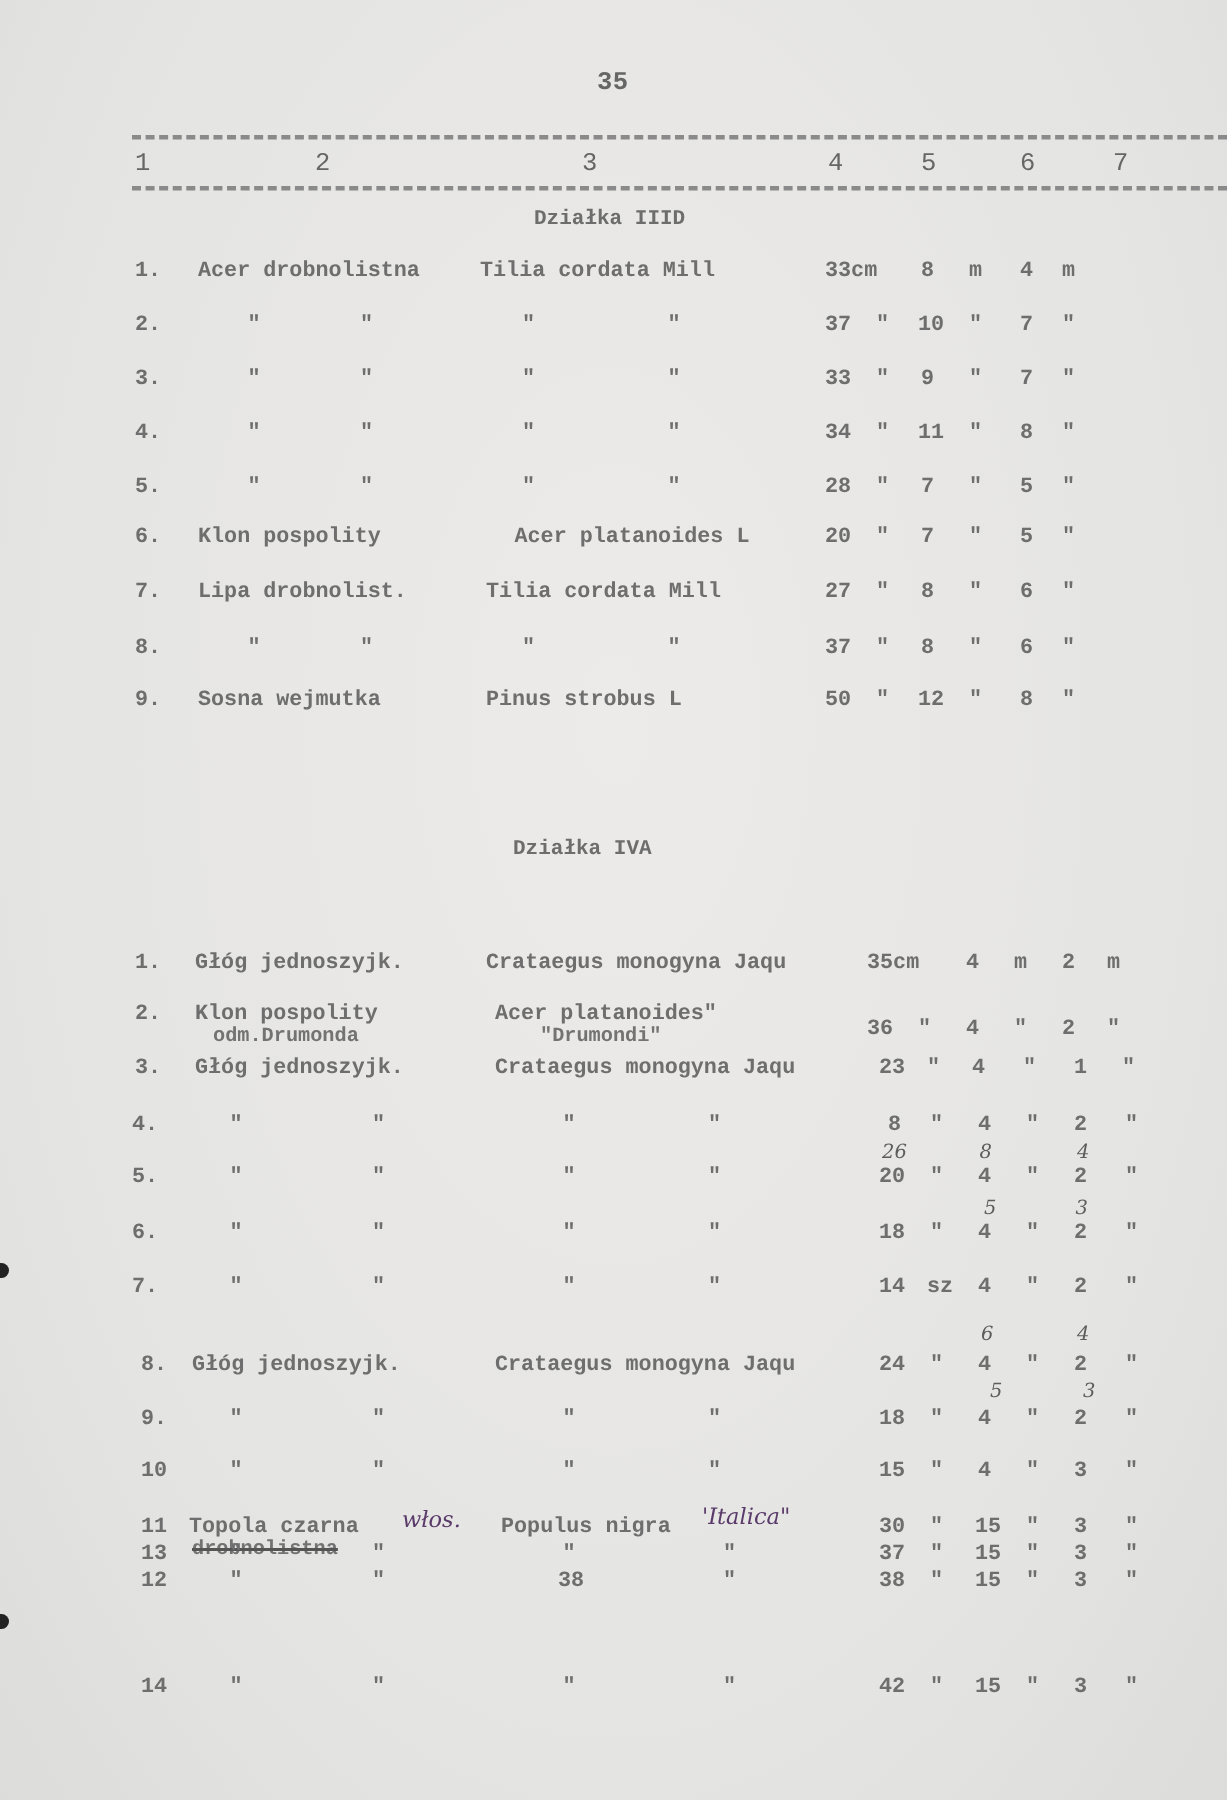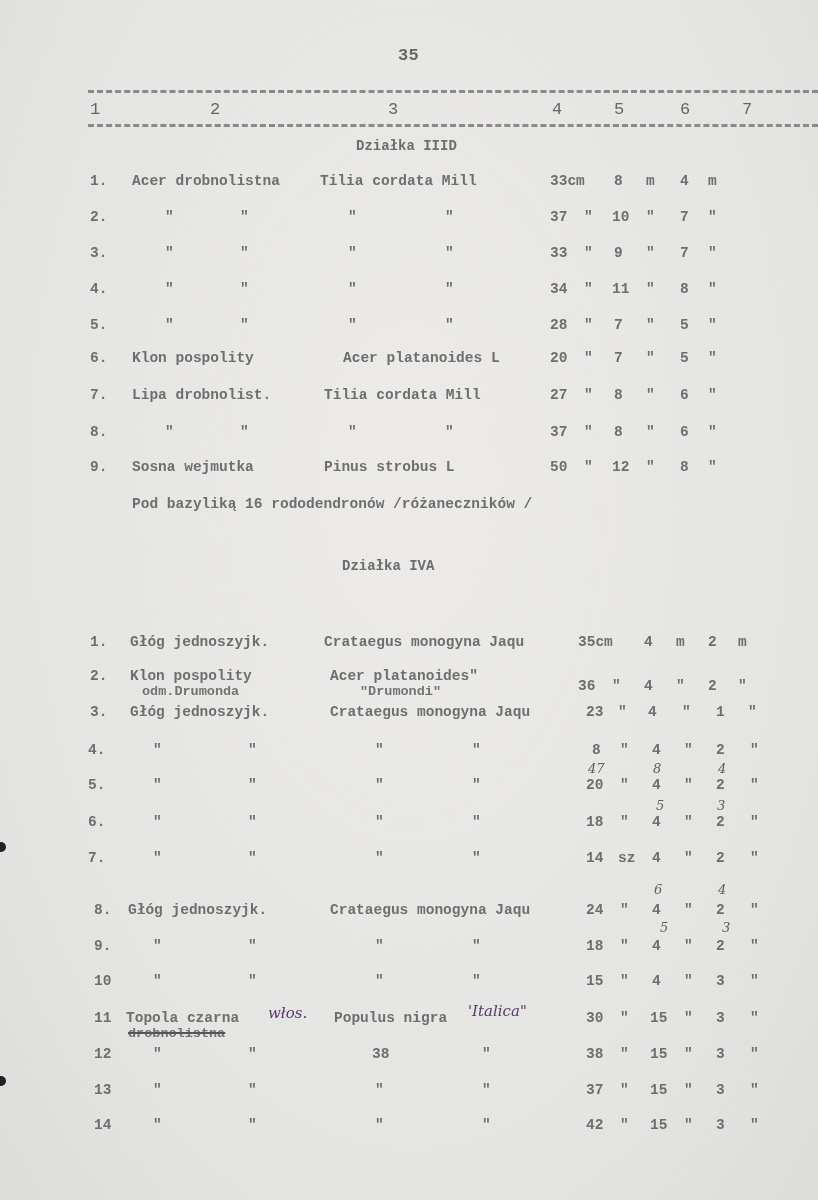--- a/index.html
+++ b/index.html
@@ -154,21 +154,20 @@
     <span class="c" style="left:132px">Sosna wejmutka</span>
     <span class="c" style="left:324px">Pinus strobus L</span>
     <span class="c" style="left:550px">50</span>
     <span class="c" style="left:584px">"</span>
     <span class="c" style="left:612px">12</span>
     <span class="c" style="left:646px">"</span>
     <span class="c" style="left:680px">8</span>
     <span class="c" style="left:708px">"</span>
   </div>
 
-  <div class="c" style="left:132px;top:496px">Pod bazyliką 16 rododendronów /różaneczników /</div>
 
   <div class="section-title" style="left:342px;top:558px">Działka IVA</div>
 
   <div class="row" style="top:634px">
     <span class="c" style="left:90px">1.</span>
     <span class="c" style="left:130px">Głóg jednoszyjk.</span>
     <span class="c" style="left:324px">Crataegus monogyna Jaqu</span>
     <span class="c" style="left:578px">35cm</span>
     <span class="c" style="left:644px">4</span>
     <span class="c" style="left:676px">m</span>
@@ -216,21 +215,21 @@
     <span class="c" style="left:750px">"</span>
   </div>
 
   <div class="row" style="top:777px">
     <span class="c" style="left:88px">5.</span>
     <span class="c" style="left:153px">"</span>
     <span class="c" style="left:248px">"</span>
     <span class="c" style="left:375px">"</span>
     <span class="c" style="left:472px">"</span>
     <span class="c" style="left:586px">20</span>
-    <span class="hand hand-grey" style="left:588px;top:-16px">47</span>
+    <span class="hand hand-grey" style="left:588px;top:-16px">26</span>
     <span class="c" style="left:620px">"</span>
     <span class="c" style="left:652px">4</span>
     <span class="hand hand-grey" style="left:653px;top:-16px">8</span>
     <span class="c" style="left:684px">"</span>
     <span class="c" style="left:716px">2</span>
     <span class="hand hand-grey" style="left:718px;top:-16px">4</span>
     <span class="c" style="left:750px">"</span>
   </div>
 
   <div class="row" style="top:814px">
@@ -329,21 +328,21 @@
     <span class="c" style="left:372px">38</span>
     <span class="c" style="left:482px">"</span>
     <span class="c" style="left:586px">38</span>
     <span class="c" style="left:620px">"</span>
     <span class="c" style="left:650px">15</span>
     <span class="c" style="left:684px">"</span>
     <span class="c" style="left:716px">3</span>
     <span class="c" style="left:750px">"</span>
   </div>
 
-  <div class="row" style="top:1082px">
+  <div class="row" style="top:1028px">
     <span class="c" style="left:94px">13</span>
     <span class="c" style="left:153px">"</span>
     <span class="c" style="left:248px">"</span>
     <span class="c" style="left:375px">"</span>
     <span class="c" style="left:482px">"</span>
     <span class="c" style="left:586px">37</span>
     <span class="c" style="left:620px">"</span>
     <span class="c" style="left:650px">15</span>
     <span class="c" style="left:684px">"</span>
     <span class="c" style="left:716px">3</span>

